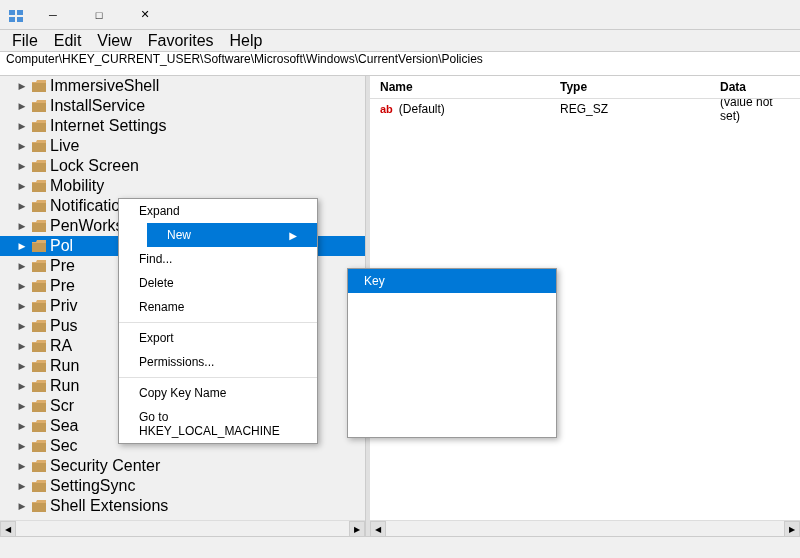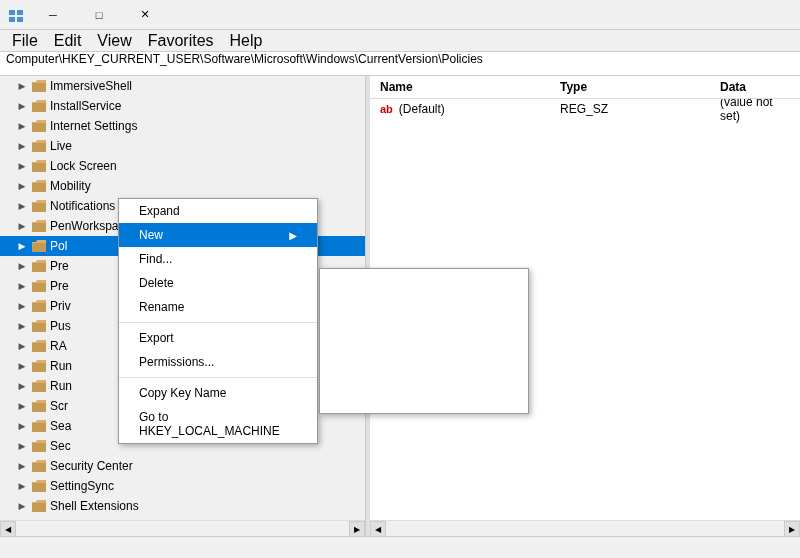--- a/index.html
+++ b/index.html
@@ -101,21 +101,21 @@
       flex-shrink: 0;
       display: flex;
       align-items: center;
       justify-content: center;
     }
     .folder-svg {
       width: 14px;
       height: 12px;
     }
     .tree-label {
-      font-size: 12px;
+      font-size: 16px;
     }
 
     
     .right-panel {
       flex: 1;
       background: white;
       overflow: hidden;
     }
 
     .right-panel-header {
@@ -596,25 +596,26 @@
     </div>
   </div>
 </div>
 
 <div class="status-bar">
   <span></span>
 </div>
 
 <div class="context-menu" style="top:198px; left:118px;">
   <div class="ctx-item">Expand</div>
-  <div class="ctx-item active-item" style="position:relative;">
+  <div class="ctx-item active-item" style="position:relative;margin-left:28px;">
     <span>New</span>
     <span class="ctx-arrow">▶</span>
 
     <div class="submenu">
+      <div class="sub-item highlighted">Key</div>
       <div class="sub-item">String Value</div>
       <div class="sub-item">Binary Value</div>
       <div class="sub-item">DWORD (32-bit) Value</div>
       <div class="sub-item">QWORD (64-bit) Value</div>
       <div class="sub-item">Multi-String Value</div>
       <div class="sub-item">Expandable String Value</div>
     </div>
   </div>
   <div class="ctx-item">Find...</div>
   <div class="ctx-item">Delete</div>

